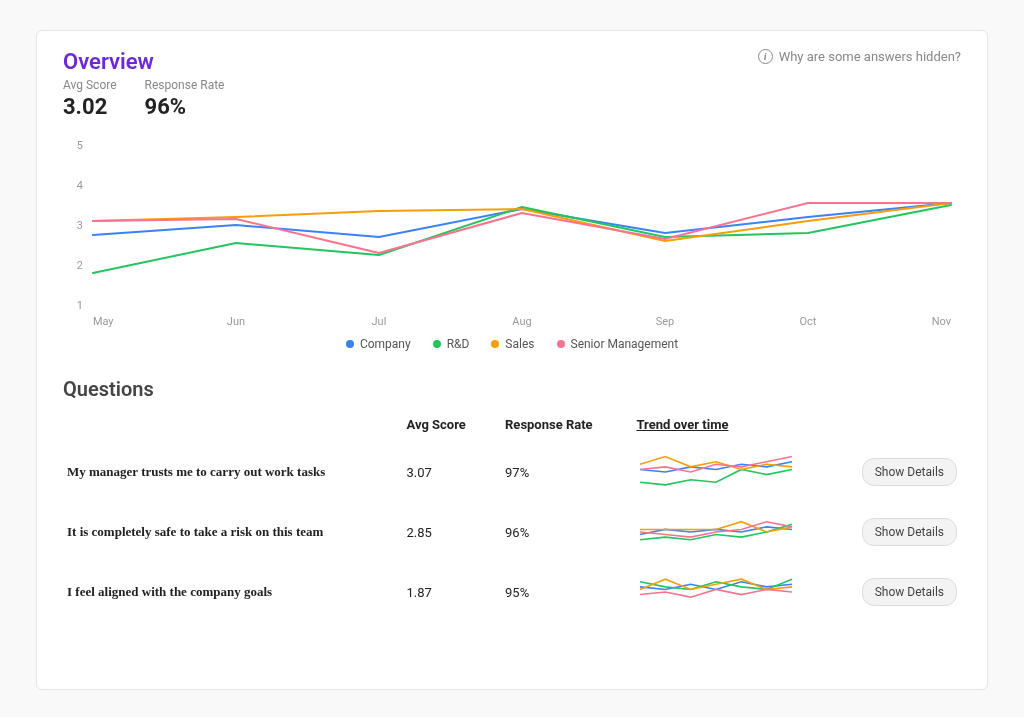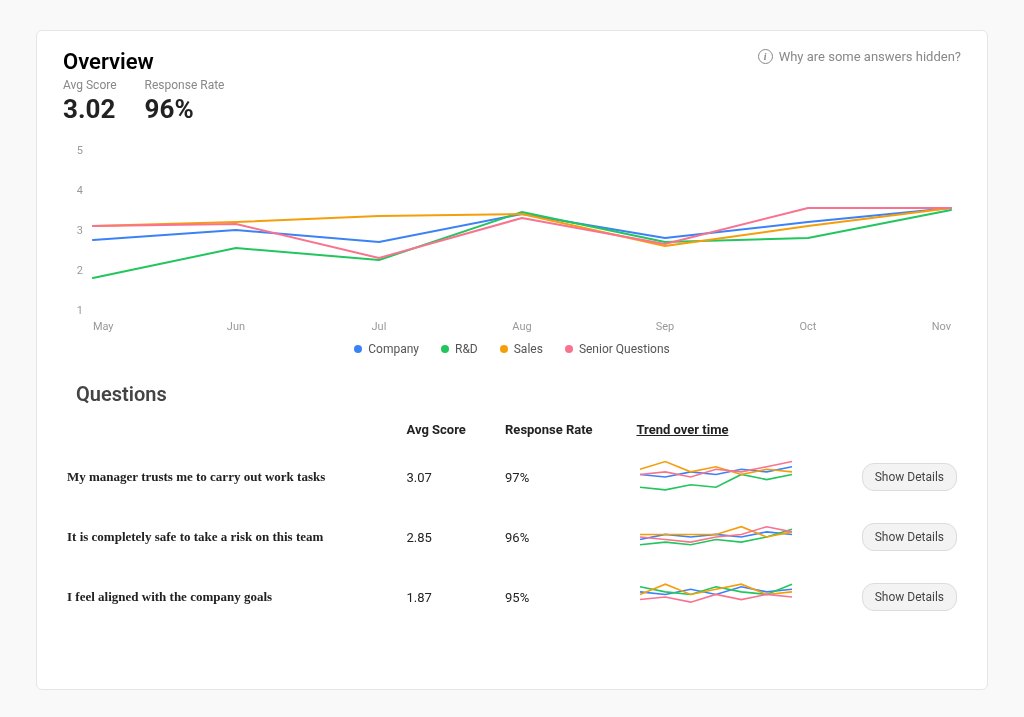--- a/index.html
+++ b/index.html
@@ -23,41 +23,41 @@
     border:1px solid var(--border);
     border-radius:6px;
     padding:18px 26px 10px 26px;
     height:660px;
     position:relative;
   }
   .card-head{
     display:flex;align-items:flex-start;justify-content:space-between;
   }
   .title{
-    font-size:22px;font-weight:600;color:#000000;margin:0 0 0 0;
+    font-size:22px;font-weight:600;color:#6d28d9;margin:0 0 0 0;
   }
   .helplink{
     font-size:13px;color:var(--muted);display:flex;align-items:center;gap:6px;
     cursor:pointer;user-select:none;
   }
   .info-icon{
     width:15px;height:15px;border:1.4px solid var(--muted);border-radius:50%;
     display:inline-flex;align-items:center;justify-content:center;font-size:10px;
     color:var(--muted);font-weight:600;font-style:italic;font-family:serif;
   }
   .kpis{display:flex;gap:28px;margin-top:4px;}
   .kpi .label{font-size:12px;color:var(--muted);}
-  .kpi .value{font-size:26px;font-weight:700;color:#222;margin-top:2px;}
+  .kpi .value{font-size:22px;font-weight:700;color:#222;margin-top:2px;}
   .chart-wrap{margin-top:16px;}
   svg.main-chart{width:100%;height:200px;display:block;}
   .y-tick,.x-tick{font-size:11px;fill:#999;}
   .legend{display:flex;gap:22px;justify-content:center;margin-top:2px;font-size:12px;color:#555;}
   .legend-item{display:flex;align-items:center;gap:6px;}
   .dot{width:8px;height:8px;border-radius:50%;}
-  .q-title{font-size:20px;font-weight:600;color:#444;margin:26px 0 10px 13px;}
+  .q-title{font-size:20px;font-weight:600;color:#444;margin:26px 0 10px 0;}
   table.q{width:100%;border-collapse:collapse;table-layout:fixed;}
   table.q th{font-size:13px;font-weight:700;color:#222;text-align:left;padding:6px 4px 10px 4px;}
   table.q td{font-size:13px;color:#222;padding:10px 4px;vertical-align:middle;}
   table.q td.qtext{font-weight:600;}
   .btn{
     background:#f3f3f3;border:1px solid #dcdcdc;border-radius:12px;
     padding:6px 12px;font-size:12px;color:#444;cursor:pointer;white-space:nowrap;
   }
   svg.spark{width:160px;height:40px;display:block;}
   .col-q{width:310px;font-family:Liberation Serif, serif;}
@@ -118,21 +118,21 @@
           <div class="legend-item">
             <span class="dot" style="background:#22c55e"></span>
             <span>R&amp;D</span>
           </div>
           <div class="legend-item">
             <span class="dot" style="background:#f59e0b"></span>
             <span>Sales</span>
           </div>
           <div class="legend-item">
             <span class="dot" style="background:#f97390"></span>
-            <span>Senior Questions</span>
+            <span>Senior Management</span>
           </div>
         </div>
     </div>
 
     <h2 class="q-title">Questions</h2>
     <table class="q">
       <thead>
         <tr>
           <th class="col-q"></th>
           <th class="col-avg">Avg Score</th>

